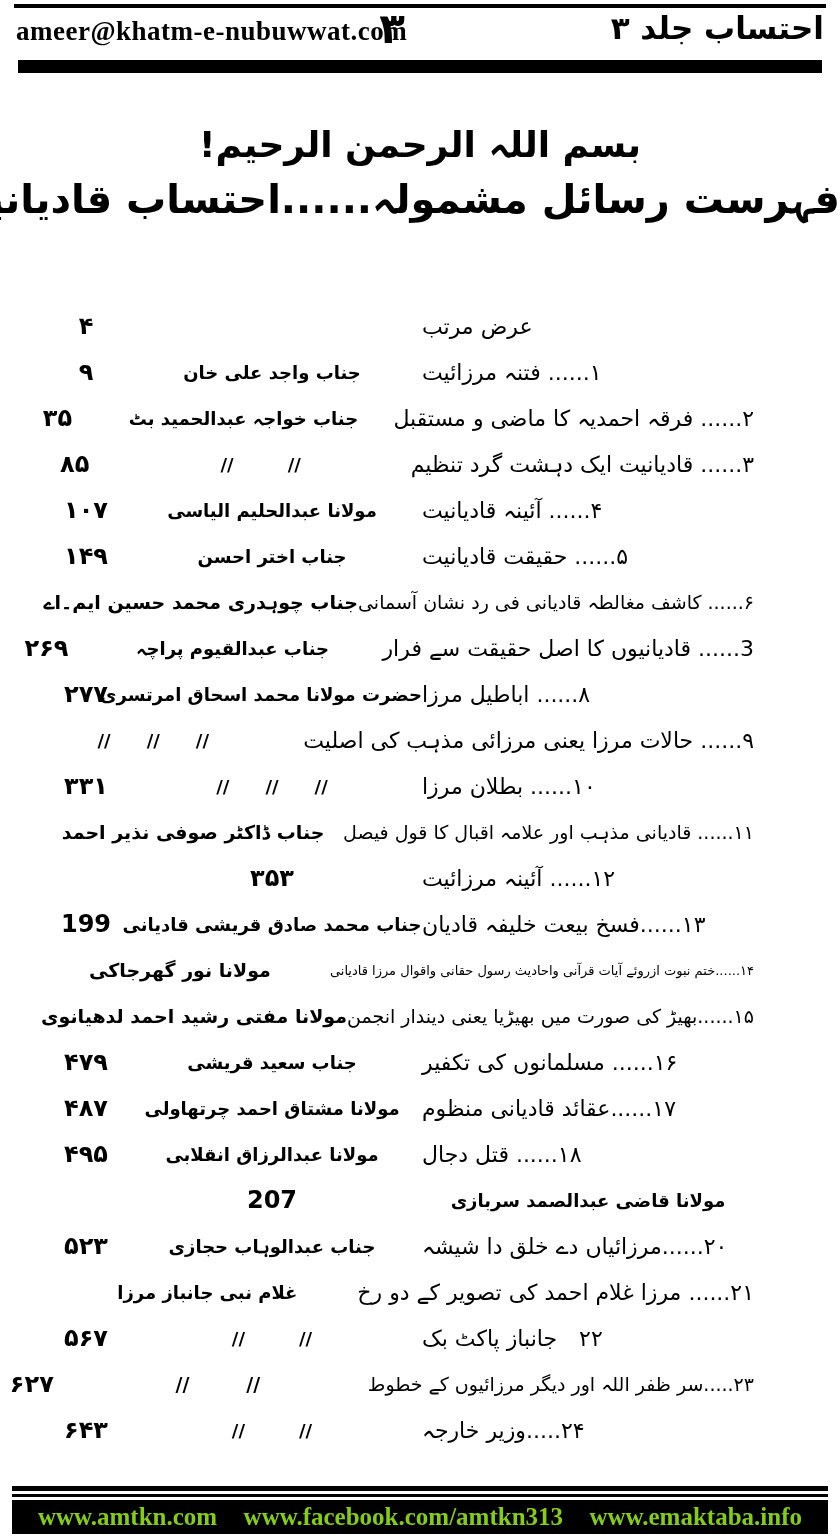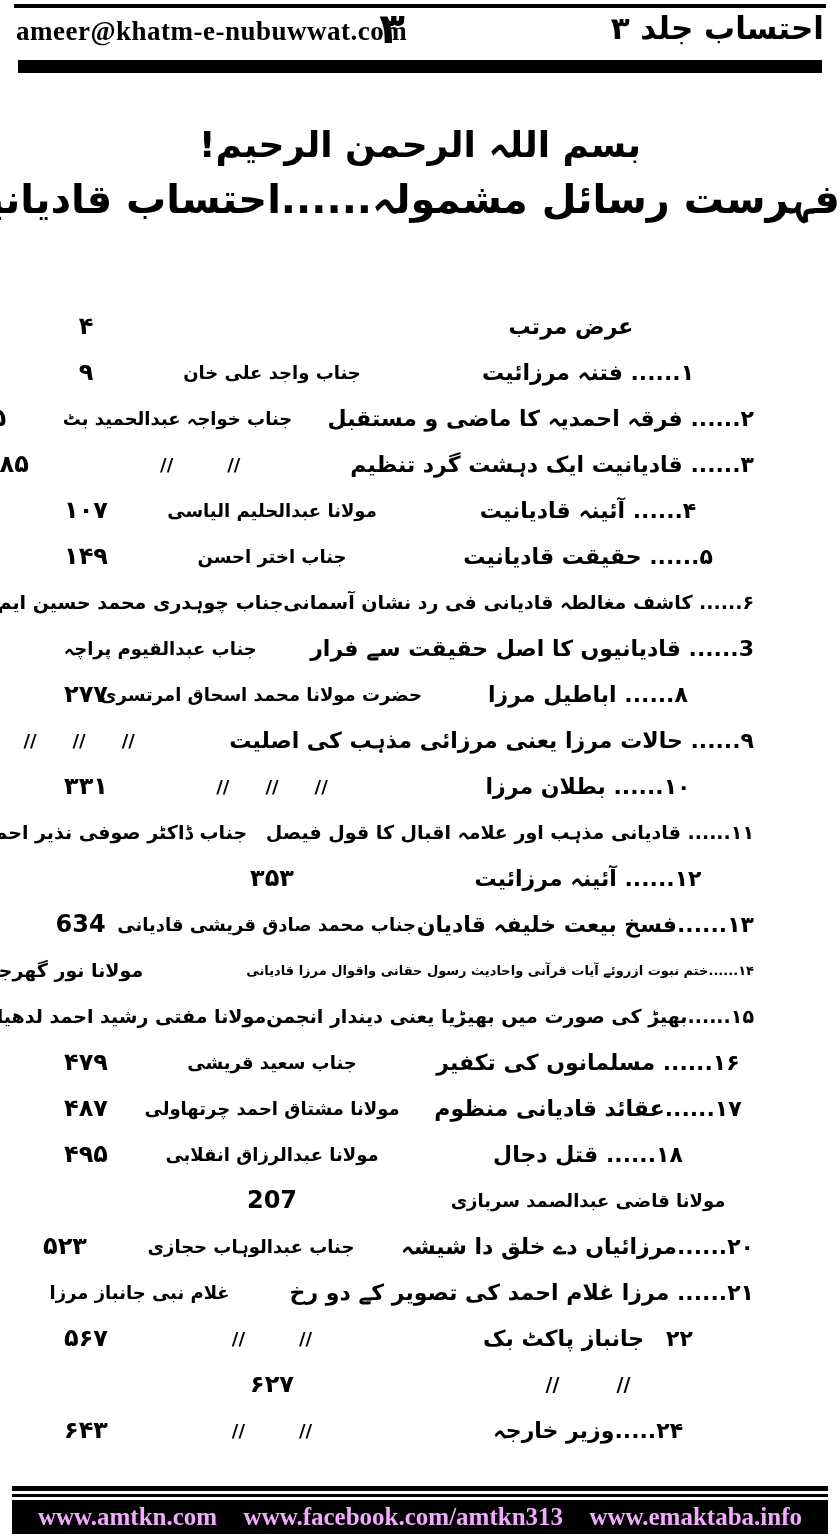--- a/index.html
+++ b/index.html
@@ -16,33 +16,33 @@
   .book-title{position:absolute;top:10px;right:16px;font-size:31px;font-weight:700;direction:rtl;white-space:nowrap;}
   .header-bar{position:absolute;top:60px;left:18px;right:18px;height:13px;background:#000;}
   
   .bismillah{position:absolute;top:124px;left:0;width:100%;text-align:center;
     font-size:36px;font-weight:700;direction:rtl;}
   .toc-heading{position:absolute;top:176px;left:0;width:100%;text-align:center;
     font-size:40px;font-weight:700;direction:rtl;white-space:nowrap;}
   
   .toc{position:absolute;top:303px;left:50px;right:86px;direction:rtl;}
   .toc-row{display:grid;grid-template-columns:1fr 300px 72px;align-items:center;height:46px;direction:rtl;}
-  .toc-title{text-align:center;font-size:22px;font-weight:700;white-space:nowrap;}
+  .toc-title{text-align:left;font-size:22px;font-weight:400;white-space:nowrap;}
   .toc-author{text-align:center;font-size:18px;font-weight:700;white-space:nowrap;}
   .toc-page{text-align:center;font-size:24px;font-weight:700;white-space:nowrap;}
   .row-indent .toc-title{padding-right:34px;}
   .row-c .toc-title{font-size:19px;}
   .row-c .toc-author{font-size:19px;}
-  .row-xs .toc-title{font-size:13px;margin-left:44px;}
+  .row-xs .toc-title{font-size:13px;}
   .row-xs .toc-author{font-size:19px;}
   
   .f-rule1{position:absolute;bottom:49px;left:12px;right:12px;height:5px;background:#000;}
   .f-rule2{position:absolute;bottom:43px;left:12px;right:12px;height:3px;background:#000;}
   .footer-bar{position:absolute;bottom:6px;left:12px;right:12px;height:34px;background:#000;
-    color:#f0abfc;display:flex;align-items:center;justify-content:space-between;
+    color:#84cc16;display:flex;align-items:center;justify-content:space-between;
     padding:0 26px;box-sizing:border-box;font-size:25px;font-weight:700;}
 </style>
 </head>
 <body>
 
 <div class="top-rule"></div>
 
 <div class="email latin">ameer@khatm-e-nubuwwat.com</div>
 <div class="page-number">۳</div>
 <div class="book-title">احتساب جلد ۳</div>
@@ -112,21 +112,21 @@
     <div class="toc-author">جناب ڈاکٹر صوفی نذیر احمد</div>
 
   </div>
   <div class="toc-row">
     <div class="toc-title">۱۲...... آئینہ مرزائیت</div>
     <div class="toc-page">۳۵۳</div>
   </div>
   <div class="toc-row">
     <div class="toc-title">۱۳......فسخ بیعت خلیفہ قادیان</div>
     <div class="toc-author">جناب محمد صادق قریشی قادیانی</div>
-    <div class="toc-page">634</div>
+    <div class="toc-page">199</div>
   </div>
   <div class="toc-row row-xs">
     <div class="toc-title">۱۴......ختم نبوت ازروئے آیات قرآنی واحادیث رسول حقانی واقوال مرزا قادیانی</div>
     <div class="toc-author">مولانا نور گھرجاکی</div>
 
   </div>
   <div class="toc-row row-c">
     <div class="toc-title">۱۵......بھیڑ کی صورت میں بھیڑیا یعنی دیندار انجمن</div>
     <div class="toc-author">مولانا مفتی رشید احمد لدھیانوی</div>
 
@@ -159,20 +159,21 @@
     <div class="toc-title">۲۱...... مرزا غلام احمد کی تصویر کے دو رخ</div>
     <div class="toc-author">غلام نبی جانباز مرزا</div>
 
   </div>
   <div class="toc-row">
     <div class="toc-title">۲۲ جانباز پاکٹ بک</div>
     <div class="toc-author">//   //</div>
     <div class="toc-page">۵۶۷</div>
   </div>
   <div class="toc-row row-c">
+    <div class="toc-title">۲۳.....سر ظفر اللہ اور دیگر مرزائیوں کے خطوط</div>
     <div class="toc-author">//   //</div>
     <div class="toc-page">۶۲۷</div>
   </div>
   <div class="toc-row">
     <div class="toc-title">۲۴.....وزیر خارجہ</div>
     <div class="toc-author">//   //</div>
     <div class="toc-page">۶۴۳</div>
   </div>
 </div>
 

